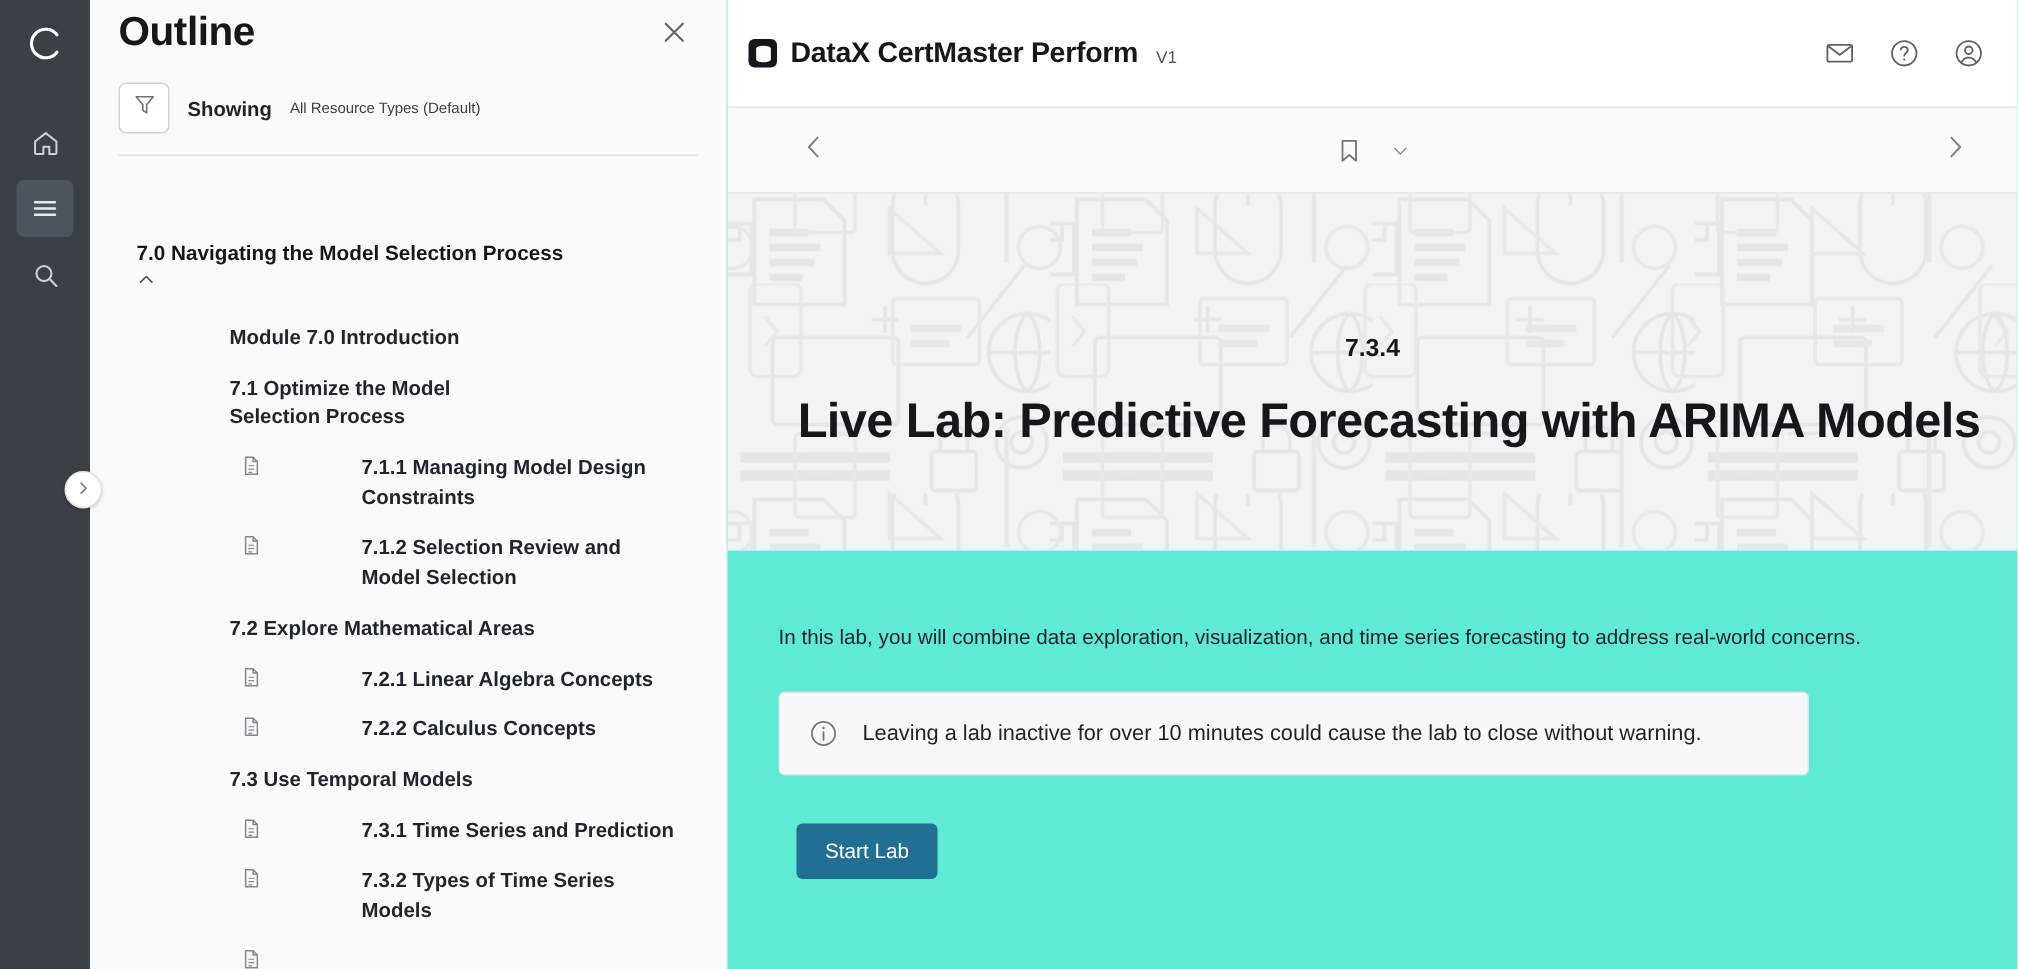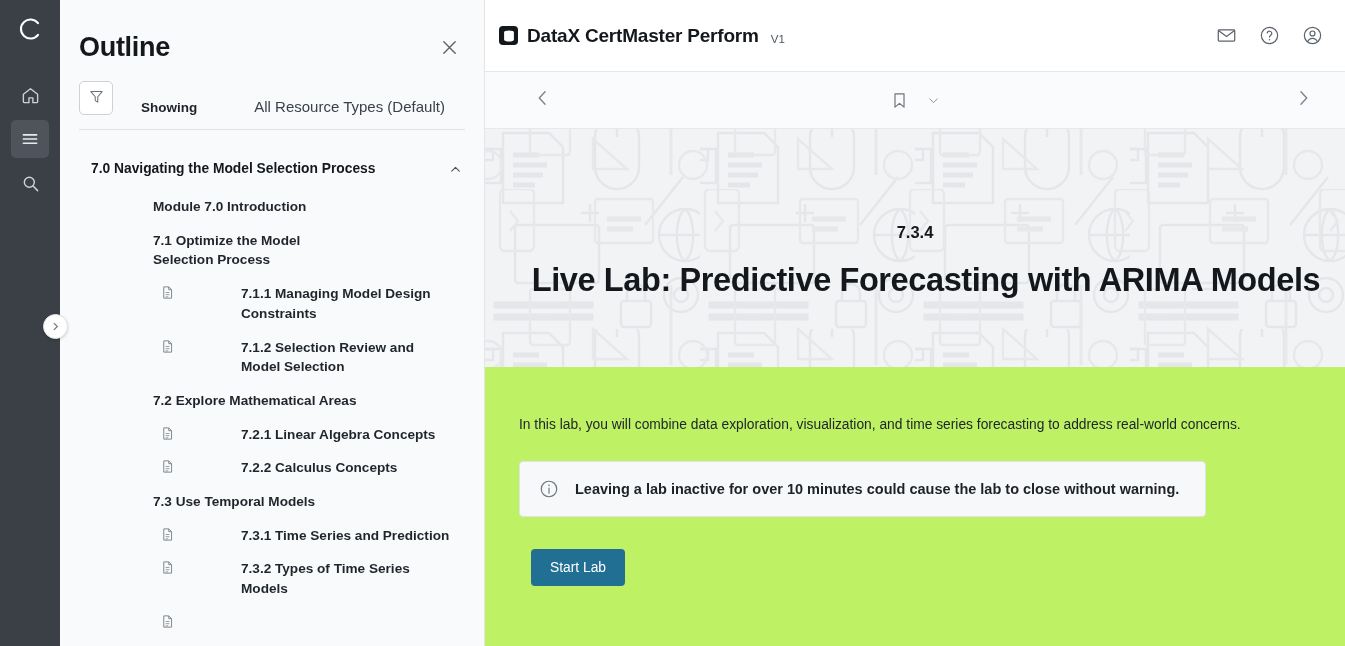--- a/index.html
+++ b/index.html
@@ -56,64 +56,65 @@
   .outline {
     width: 425px; flex: 0 0 425px;
     height: 646px;
     background: #f9fafb;
     border-right: 1px solid #e2e5e9;
     position: relative;
     overflow: hidden;
   }
   .outline-head {
     display: flex; align-items: center;
-    padding: 32px 22px 10px 19px;
+    padding: 6px 22px 10px 19px;
   }
   .outline-title {
     font-size: 27px; font-weight: bold; color: #14181d;
     letter-spacing: -0.3px;
     flex: 1;
   }
   .outline-close {
     width: 26px; height: 26px;
     display: flex; align-items: center; justify-content: center;
     color: #5d646d; cursor: pointer;
     margin-top: 4px;
   }
   .filter-row {
-    display: flex; align-items: flex-end;
+    display: flex; align-items: center;
     padding: 8px 19px 0 19px;
-    gap: 28px;
+    gap: 12px;
   }
   .filter-btn {
     width: 34px; height: 34px;
     border: 1px solid #cdd2d8;
     border-radius: 5px;
     background: #ffffff;
     display: flex; align-items: center; justify-content: center;
     color: #6c737c;
     cursor: pointer;
     flex: 0 0 34px;
   }
   .filter-showing { font-size: 13.5px; font-weight: bold; color: #1d2228; }
-  .filter-value { font-size: 15px; color: #3a4149; margin-left: 29px; }
+  .filter-value { font-size: 10px; color: #3a4149; }
   .outline-divider {
     margin: 14px 19px 0 19px;
     border-top: 1px solid #dfe2e6;
   }
 
   .outline-scroll {
     position: absolute;
     top: 148px; left: 0; right: 0; bottom: 0;
     overflow: hidden;
   }
   .module-head {
     display: flex; align-items: flex-start;
     padding: 12px 22px 10px 31px;
     cursor: pointer;
+    flex-direction: column;
   }
   .module-head-label {
     flex: 1;
     font-size: 13.8px; font-weight: bold; color: #14181d;
     line-height: 1.3;
   }
   .module-chevron { color: #4a5158; margin-top: 2px; }
 
   .tree { padding: 0 0 0 0; }
   .tree-row {
@@ -143,21 +144,21 @@
     right: 1px; top: 0; bottom: 0;
     width: 8px;
     background: transparent;
   }
 
   
   .main {
     flex: 1; height: 646px;
     position: relative;
     overflow: hidden;
-    background: #bef264;
+    background: #5eead4;
   }
   .topbar {
     height: 72px;
     background: #ffffff;
     border-bottom: 1px solid #e6e9ec;
     display: flex; align-items: center;
     padding: 0 22px 0 14px;
   }
   .brand { display: flex; align-items: center; gap: 9px; flex: 1; }
   .brand-logo {
@@ -239,21 +240,20 @@
   }
   .info-box {
     margin-top: 25px;
     width: 687px;
     background: #f7f8f9;
     border: 1px solid #dfe2e6;
     border-radius: 4px;
     display: flex; align-items: center;
     gap: 16px;
     padding: 17px 20px 17px 19px;
-    font-weight: bold;
   }
   .info-icon { color: #6e757e; flex: 0 0 20px; display: flex; }
   .info-text { font-size: 14.5px; color: #1d2228; }
   .start-btn {
     margin-top: 32px;
     display: inline-flex; align-items: center; justify-content: center;
     height: 37px; padding: 0 19px;
     background: #226f94;
     color: #ffffff;
     border: none; border-radius: 4px;

